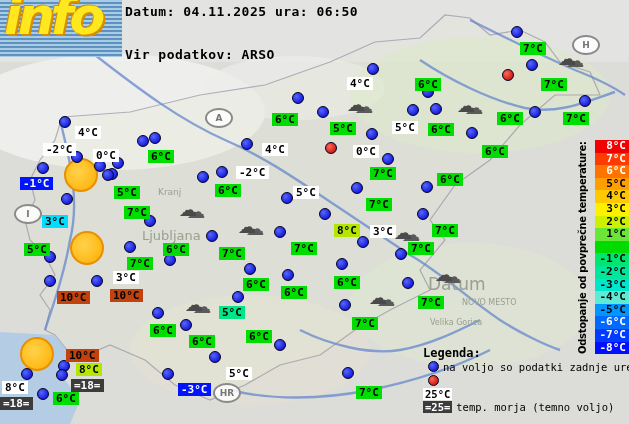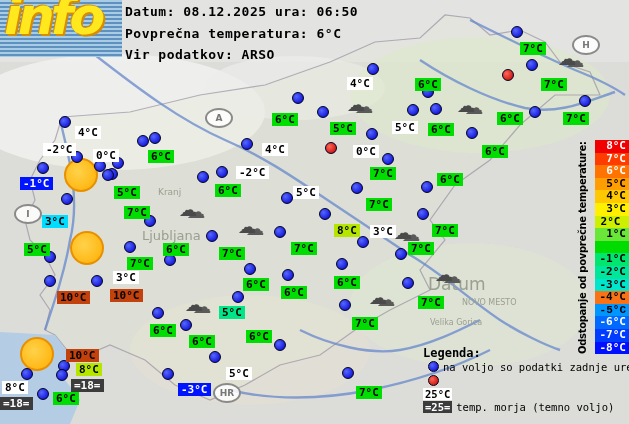--- a/index.html
+++ b/index.html
@@ -266,40 +266,39 @@
       <div class="station bg-blue" style="left: 178px; top: 383px;">-3°C</div>
       <div class="station bg-green" style="left: 352px; top: 317px;">7°C</div>
       <div class="station bg-green" style="left: 356px; top: 386px;">7°C</div>
       <div class="station bg-green" style="left: 418px; top: 296px;">7°C</div>
     </div>
 
   <div class="logo">
     <div class="word">info</div>
   </div>
 
-  <div class="hdr" style="top:4px;">Datum: 08.12.2025 ura: 06:50</div>
-  <div class="hdr" style="top:26px;">Povprečna temperatura: 6°C</div>
+  <div class="hdr" style="top:4px;">Datum: 04.11.2025 ura: 06:50</div>
   <div class="hdr" style="top:47px;">Vir podatkov: ARSO</div>
 
   <div class="scale-title">Odstopanje od povprečne temperature:</div>
   <div class="scale-col" id="scale-col">
       <div class="scale-cell" style="background: rgb(240, 0, 0); color: rgb(255, 255, 255);">8°C</div>
       <div class="scale-cell" style="background: rgb(255, 60, 0); color: rgb(255, 255, 255);">7°C</div>
       <div class="scale-cell" style="background: rgb(255, 115, 0); color: rgb(255, 255, 255);">6°C</div>
       <div class="scale-cell" style="background: rgb(255, 158, 0); color: rgb(0, 0, 0);">5°C</div>
       <div class="scale-cell" style="background: rgb(255, 200, 0); color: rgb(0, 0, 0);">4°C</div>
       <div class="scale-cell" style="background: rgb(255, 240, 0); color: rgb(0, 0, 0);">3°C</div>
-      <div class="scale-cell" style="background: rgb(205, 240, 0); color: rgb(0, 0, 0); text-align: center;">2°C</div>
+      <div class="scale-cell" style="background: rgb(205, 240, 0); color: rgb(0, 0, 0);">2°C</div>
       <div class="scale-cell" style="background: rgb(105, 230, 56); color: rgb(0, 0, 0);">1°C</div>
       <div class="scale-cell" style="background: rgb(0, 220, 0); color: rgb(0, 0, 0);"></div>
       <div class="scale-cell" style="background: rgb(0, 230, 110); color: rgb(0, 0, 0);">-1°C</div>
       <div class="scale-cell" style="background: rgb(0, 230, 155); color: rgb(0, 0, 0);">-2°C</div>
       <div class="scale-cell" style="background: rgb(0, 230, 205); color: rgb(0, 0, 0);">-3°C</div>
-      <div class="scale-cell" style="background: #f97316; color: rgb(0, 0, 0);">-4°C</div>
-      <div class="scale-cell" style="background: rgb(0, 150, 255); color: rgb(0, 0, 0); font-family: Liberation Mono, monospace;">-5°C</div>
+      <div class="scale-cell" style="background: #5eead4; color: rgb(0, 0, 0);">-4°C</div>
+      <div class="scale-cell" style="background: rgb(0, 150, 255); color: rgb(0, 0, 0);">-5°C</div>
       <div class="scale-cell" style="background: rgb(0, 105, 255); color: rgb(255, 255, 255);">-6°C</div>
       <div class="scale-cell" style="background: rgb(0, 60, 255); color: rgb(255, 255, 255);">-7°C</div>
       <div class="scale-cell" style="background: rgb(0, 15, 255); color: rgb(255, 255, 255);">-8°C</div>
     </div>
 
   <div class="legend">
     <div class="ltitle">Legenda:</div>
     <div id="legend-rows">
         <div class="lrow">
           <div class="licon dotb"></div>

